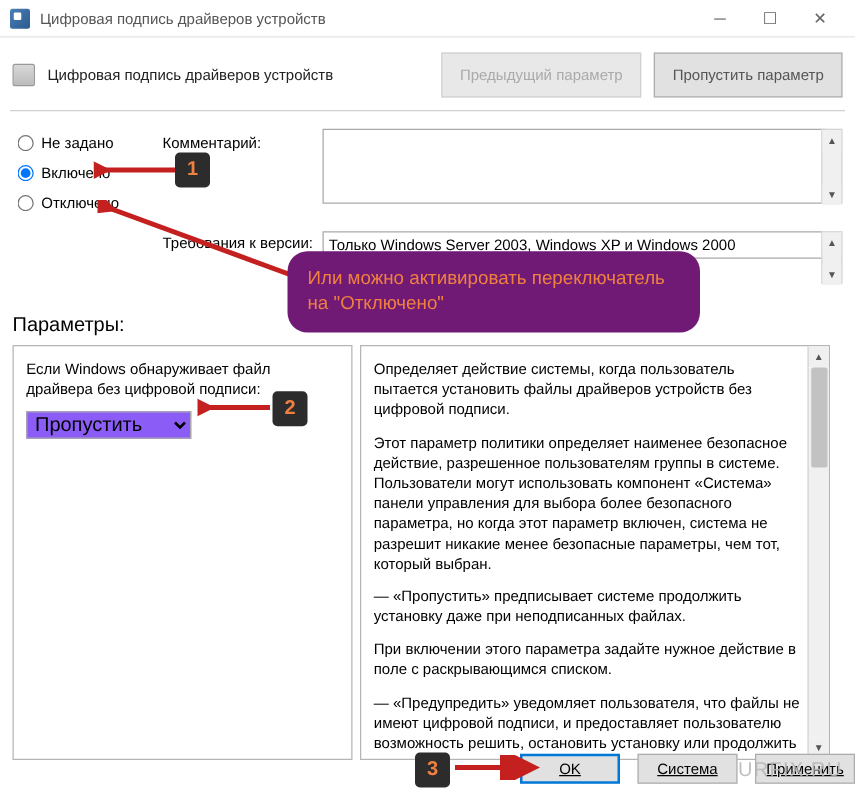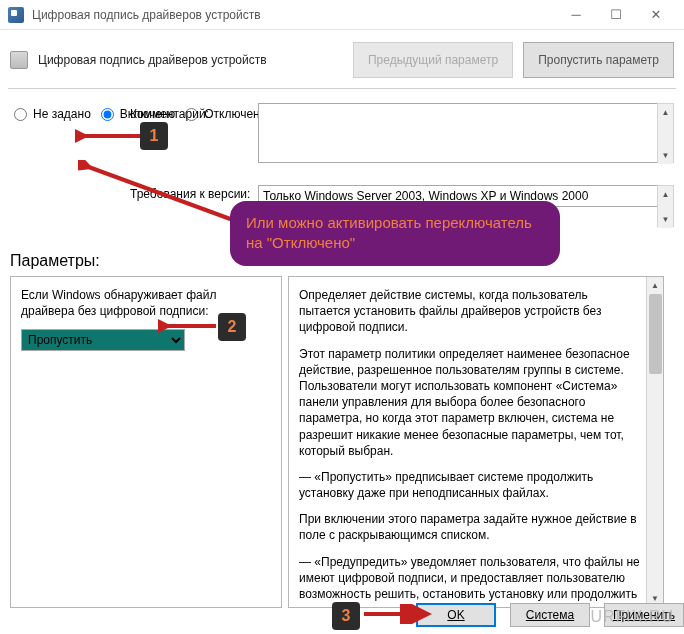--- a/index.html
+++ b/index.html
@@ -69,21 +69,21 @@
     .nav-btn.disabled { color: #aaa; background: #e8e8e8; border-color: #d0d0d0; cursor: default; }
     hr.sep { border: none; border-top: 1px solid #d0d0d0; margin: 0 8px 8px 8px; }
 
     .top-section {
       padding: 6px 10px 0 10px;
       position: relative;
     }
     .radio-col {
       position: absolute;
       left: 14px; top: 10px;
-      display: flex; flex-direction: row; gap: 10px;
+      display: flex; flex-direction: column; gap: 10px;
     }
     .radio-item { display: flex; align-items: center; gap: 6px; cursor: pointer; }
     .radio-item input { margin: 0; }
     .radio-item label { font-size: 12px; cursor: pointer; }
 
     .comment-label { position: absolute; left: 130px; top: 10px; font-size: 12px; }
     .comment-box {
       position: absolute;
       left: 258px; top: 6px;
       width: 402px; height: 60px;
@@ -132,25 +132,25 @@
       padding: 0 10px 4px 10px;
     }
     .left-panel, .right-panel {
       border: 1px solid #b5b5b5;
       background: #fff;
       position: relative;
     }
     .left-panel { width: 272px; height: 332px; padding: 10px; }
     .left-panel .hint { font-size:12px; line-height: 1.35; margin-bottom: 10px; }
     .left-panel select {
-      width: 164px;
+      width: 132px;
       height: 22px;
       border: 1px solid #a9a9a9;
-      background: #0f766e;
-      font-size: 12px;
+      background: #8b5cf6;
+      font-size: 16px;
       padding: 1px 2px;
     }
 
     .right-panel { width: 376px; height: 332px; padding: 10px 22px 10px 10px; overflow: hidden; }
     .right-panel p { font-size:12px; line-height:1.35; margin-bottom: 10px; }
     .right-scroll {
       position:absolute; top:0; right:0; bottom:0;
     }
     .right-scroll .track { position:absolute; top:17px; bottom:17px; width:17px; right:0; background:#f0f0f0; border-left:1px solid #d4d4d4;}
     .right-scroll .thumb { position:absolute; top:0; left:2px; right:1px; height:80px; background:#c2c2c2; border-radius:2px;}

